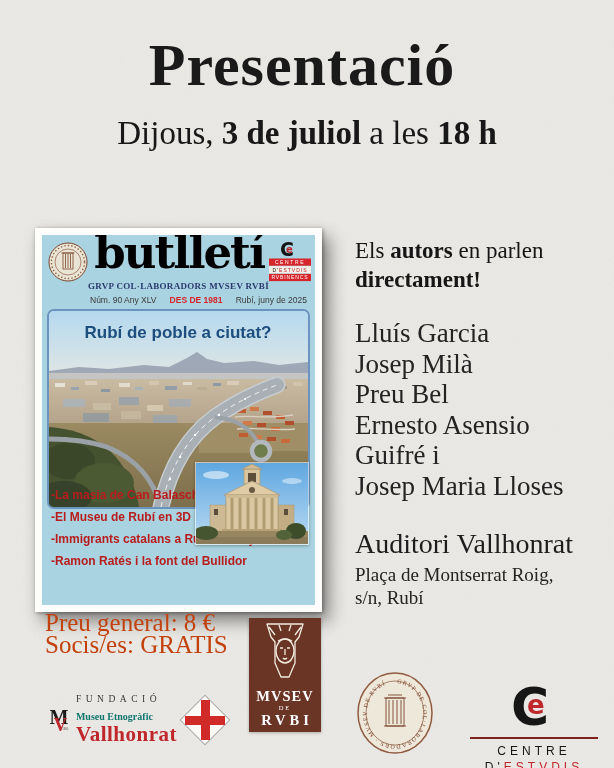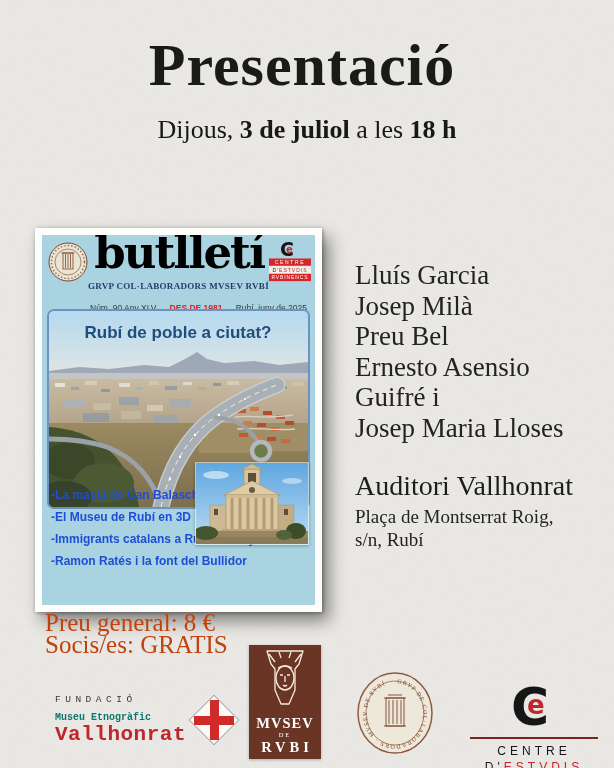--- a/index.html
+++ b/index.html
@@ -8,73 +8,73 @@
     background:#eceae6; color:#1a1a1a;
     font-family:"Liberation Serif", serif;
   }
   .texture { position:absolute; inset:0; width:614px; height:768px; z-index:0; }
   .layer { position:absolute; z-index:1; }
 
   
   .title { top:34px; left:0; width:604px; text-align:center;
     font-size:60px; font-weight:bold; letter-spacing:1px; line-height:1.05; }
   .subtitle { top:115px; left:0; width:614px; text-align:center;
-    font-size:26px; color:#181818; }
+    font-size:33px; color:#181818; }
   .subtitle b { font-weight:bold; }
 
   
   .cover { top:228px; left:35px; width:273px; height:370px; background:#fdfdfc;
     padding:7px; box-shadow: 7px 9px 16px rgba(0,0,0,.45), 1px 1px 4px rgba(0,0,0,.35); }
   .cover-inner { position:relative; width:273px; height:370px; background:#a9d3e0; overflow:hidden; }
   .masthead { position:absolute; top:-9px; left:42px; width:180px; text-align:right;
     font-family:"DejaVu Serif", serif; font-weight:bold; font-size:45px;
     color:#000000; letter-spacing:-2px; }
   .mini-stamp { position:absolute; top:6px; left:5px; }
   .mini-ce { position:absolute; top:4px; right:4px; }
   .subheading { position:absolute; top:46px; left:0; width:100%; text-align:center;
     font-size:9px; font-weight:bold; color:#2a3a6e; letter-spacing:.3px; }
-  .issue-line { position:absolute; top:68px; left:8px; right:8px; display:flex;
+  .issue-line { position:absolute; top:60px; left:8px; right:8px; display:flex;
     justify-content:space-between; font-family:"Liberation Sans", sans-serif;
     font-size:8.5px; color:#3a3a3a;padding-left:40px; }
   .issue-line .since { color:#d6262b; font-weight:bold; }
   .photo { position:absolute; top:74px; left:5px; width:259px; height:196px;
     border:2px solid #6a93bd; border-radius:7px; overflow:hidden; background:#bcd8ec; }
   .photo svg { display:block; }
   .articles { position:absolute; top:249px; left:9px;
     font-family:"Liberation Sans", sans-serif; font-weight:bold; font-size:12px;
-    line-height:22px; color:#1d4ed8; }
+    line-height:22px; color:#b91c1c; }
   .inset { position:absolute; top:227px; right:6px; width:112px; height:81px;
     overflow:hidden; border:1px solid rgba(255,255,255,.55);
     box-shadow:0 1px 3px rgba(0,0,0,.3); }
 
   
   .info { top:236px; left:355px; width:252px; }
   .intro { font-size:23px; line-height:29px; color:#161616; }
   .intro b { font-weight:bold; }
   .authors { margin-top:24px; font-size:27px; line-height:30.5px; color:#232323; }
   .venue { margin-top:27px; font-size:28px; color:#1d1d1d; }
   .address { font-size:19px; line-height:23px; margin-top:3px; color:#232323; }
 
   
   .pricing { top:612px; left:45px; font-size:25px; line-height:21.5px; color:#c2410c; }
 
   
   .logo-vallhonrat { top:688px; left:50px; width:178px; height:64px;
     display:flex; align-items:center; }
-  .vh-text { margin-left:5px; font-family:Liberation Mono, monospace; }
+  .vh-text { margin-left:5px; font-family:Liberation Serif, serif; }
   .vh1 { font-size:9.5px; letter-spacing:4.5px; color:#3a3a3a; }
   .vh2 { font-weight:bold; font-size:10px; color:#0f766e; margin-top:7px; }
   .vh3 { font-weight:bold; font-size:21px; color:#c0272d; letter-spacing:.5px; }
   .vh-cross { margin-left:5px; width:46px; height:46px; position:relative; flex:none; }
   .vh-cross .diamond { position:absolute; inset:5px; transform:rotate(45deg);
     border:1px solid #a8a8a8; background:#fbfaf7; }
   .vh-cross .cross-h { position:absolute; left:3px; top:18.5px; width:40px; height:9px; background:#d02b28; }
   .vh-cross .cross-v { position:absolute; left:18.5px; top:3px; width:9px; height:40px; background:#d02b28; }
 
-  .logo-museu { top:645px; left:249px; width:72px; height:114px; background:#6b3526;
+  .logo-museu { top:618px; left:249px; width:72px; height:114px; background:#6b3526;
     display:flex; flex-direction:column; align-items:center; box-shadow:0 1px 3px rgba(0,0,0,.25); }
 
   .logo-stamp { top:671px; left:355px; }
 
   .logo-centre { top:680px; left:466px; width:136px; text-align:center; }
   .ce-rule { width:128px; height:2px; background:#7e221c; margin:1px auto 5px; }
   .ce-lines { font-family:"Liberation Sans", sans-serif; font-size:12px;
     letter-spacing:4px; color:#161616; line-height:15.5px; }
   .ce-lines .red { color:#c0272d; }
 </style>
@@ -261,20 +261,24 @@
           <ellipse cx="10" cy="70" rx="12" ry="7" fill="#44552f"></ellipse>
           <ellipse cx="100" cy="68" rx="10" ry="8" fill="#3d4d2a"></ellipse>
           <ellipse cx="88" cy="72" rx="8" ry="5" fill="#52633a"></ellipse>
         </svg>
       </div>
 
     </div>
   </div>
 
   <div class="layer info">
+    <div class="intro">
+      <div><span>Els </span><b>autors</b><span> en parlen</span></div>
+      <div><b>directament!</b></div>
+    </div>
     <div class="authors">
       <div>Lluís Garcia</div>
       <div>Josep Milà</div>
       <div>Preu Bel</div>
       <div>Ernesto Asensio</div>
       <div>Guifré i</div>
       <div>Josep Maria Lloses</div>
     </div>
     <div class="venue">Auditori Vallhonrat</div>
     <div class="address">

